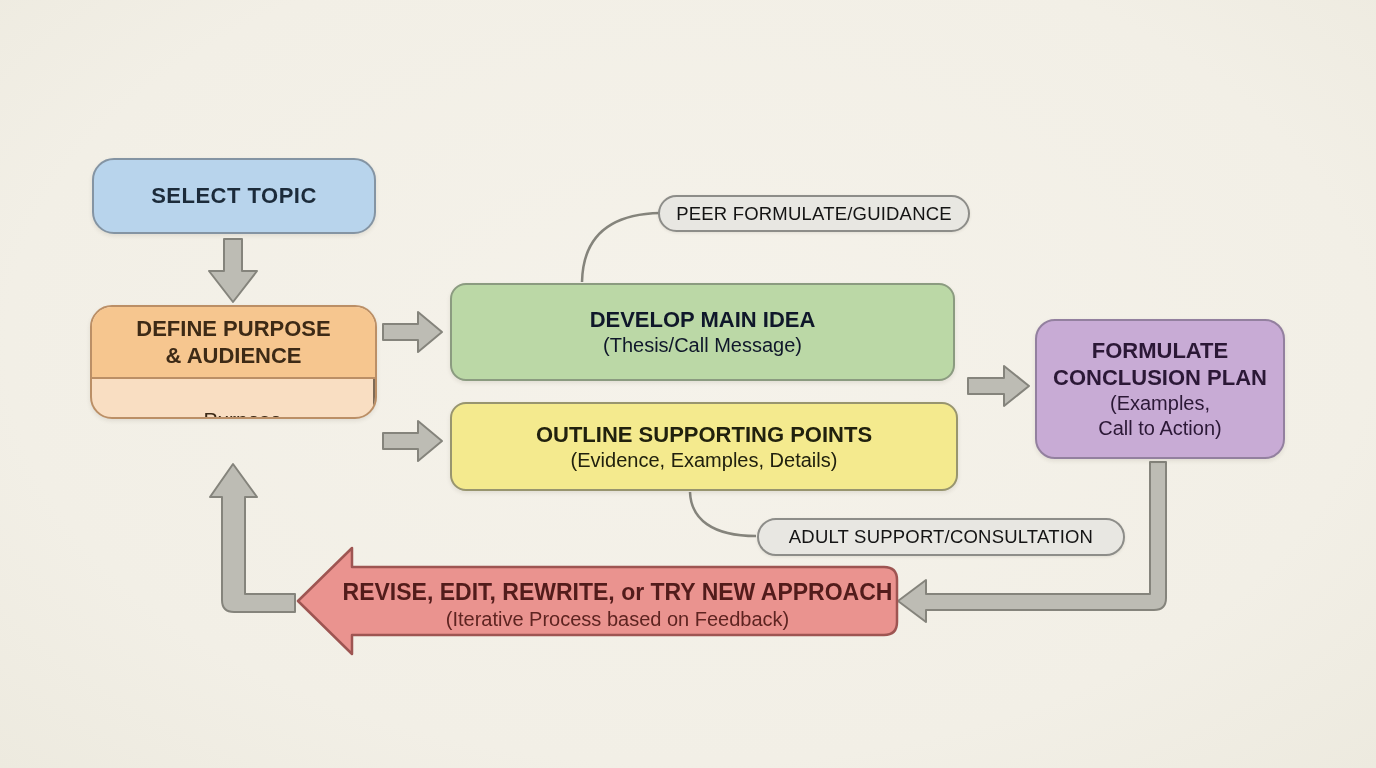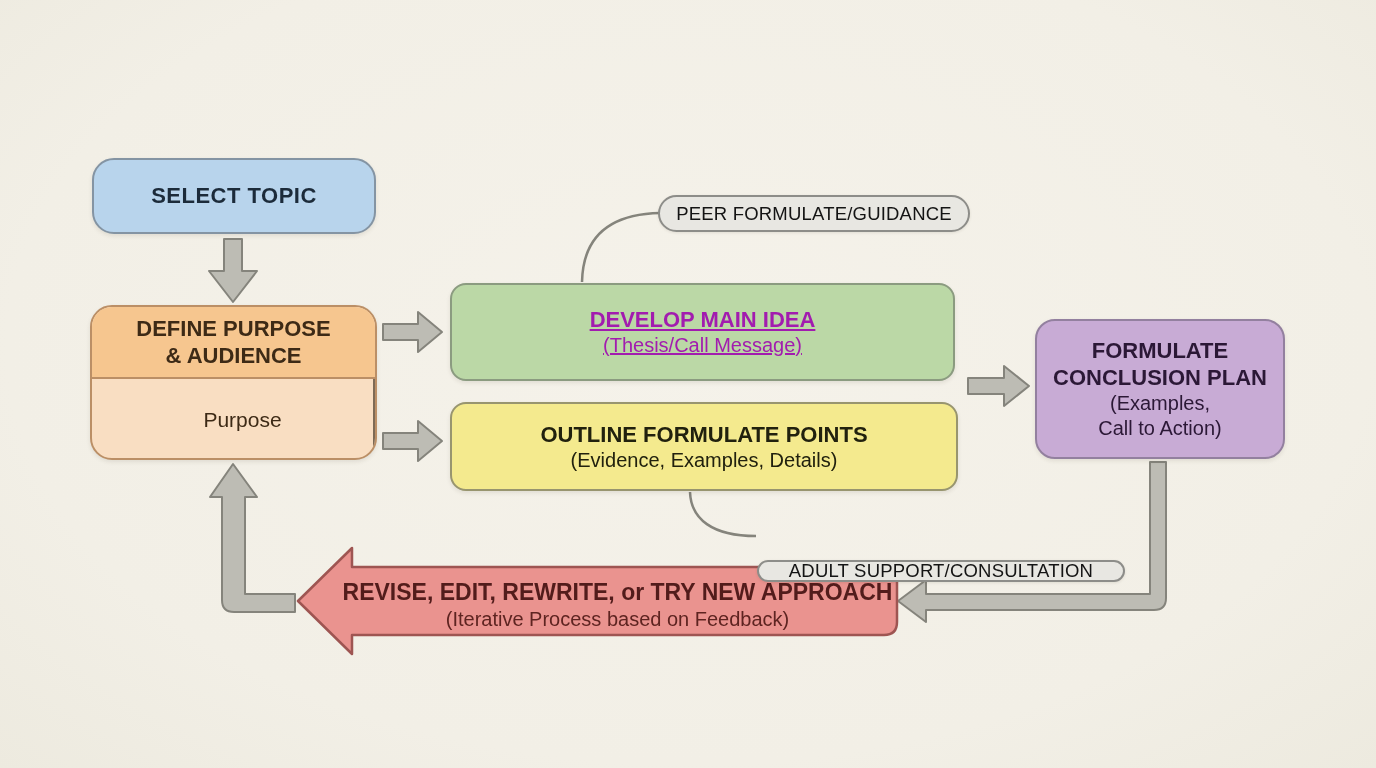--- a/index.html
+++ b/index.html
@@ -30,21 +30,21 @@
   
   .select-topic{
     left:92px;top:158px;width:284px;height:76px;
     background:var(--select-topic-fill);
     border:2.5px solid var(--select-topic-border);
     border-radius:22px;
     color:#1c2b3a;font-size:22px;font-weight:bold;letter-spacing:.5px;
   }
   
   .define-purpose{
-    left:90px;top:305px;width:287px;height:155px;
+    left:90px;top:305px;width:287px;height:114px;
     background:var(--define-cell-fill);
     border:2.5px solid var(--define-border);
     border-radius:22px;
     overflow:hidden;
     display:block;
   }
   .define-header{
     height:70px;
     background:var(--define-header-fill);
     border-bottom:2px solid var(--define-border);
@@ -55,21 +55,21 @@
   .define-cell{
     flex:1;display:flex;align-items:center;justify-content:center;
     color:#3d2a16;font-size:21px;margin-left:20px;
   }
   .define-cell.left{border-right:2px solid #7d6a55;}
   
   .develop{
     left:450px;top:283px;width:505px;height:98px;
     background:var(--develop-fill);
     border:2.5px solid var(--develop-border);
-    border-radius:16px;color:#a21caf;text-decoration:underline;
+    border-radius:16px;color:#0f172a;
   }
   .outline{
     left:450px;top:402px;width:508px;height:89px;
     background:var(--outline-fill);
     border:2.5px solid var(--outline-border);
     border-radius:16px;color:#21210e;
   }
   .conclusion{
     left:1035px;top:319px;width:250px;height:140px;
     background:var(--conclusion-fill);
@@ -83,21 +83,21 @@
     position:absolute;z-index:2;
     box-sizing:border-box;
     display:flex;align-items:center;justify-content:center;
     background:var(--pill-fill);
     border:2px solid var(--pill-border);
     border-radius:19px;
     color:#141414;font-size:18.5px;letter-spacing:.2px;
     box-shadow:0 1px 3px rgba(60,50,30,0.10);
   }
   .pill.peer{left:658px;top:195px;width:312px;height:37px;}
-  .pill.adult{left:757px;top:518px;width:368px;height:22px;margin-top:42px;}
+  .pill.adult{left:757px;top:518px;width:368px;height:38px;}
   
   .revise-text{
     position:absolute;z-index:3;
     left:335px;top:578px;width:565px;
     text-align:center;
   }
   .revise-text .title{
     font-size:23px;font-weight:bold;color:#521c1b;line-height:28px;
   }
   .revise-text .subtitle{
@@ -149,21 +149,21 @@
   <div class="pill peer">
     <span>PEER FORMULATE/GUIDANCE</span>
   </div>
 
   <div class="node develop">
     <div class="title">DEVELOP MAIN IDEA</div>
     <div class="subtitle">(Thesis/Call Message)</div>
   </div>
 
   <div class="node outline">
-    <div class="title">OUTLINE FORMULATE POINTS</div>
+    <div class="title">OUTLINE SUPPORTING POINTS</div>
     <div class="subtitle">(Evidence, Examples, Details)</div>
   </div>
 
   <div class="node conclusion">
     <div class="title">FORMULATE</div>
     <div class="title">CONCLUSION PLAN</div>
     <div class="subtitle">(Examples,</div>
     <div class="subtitle">Call to Action)</div>
   </div>
 

